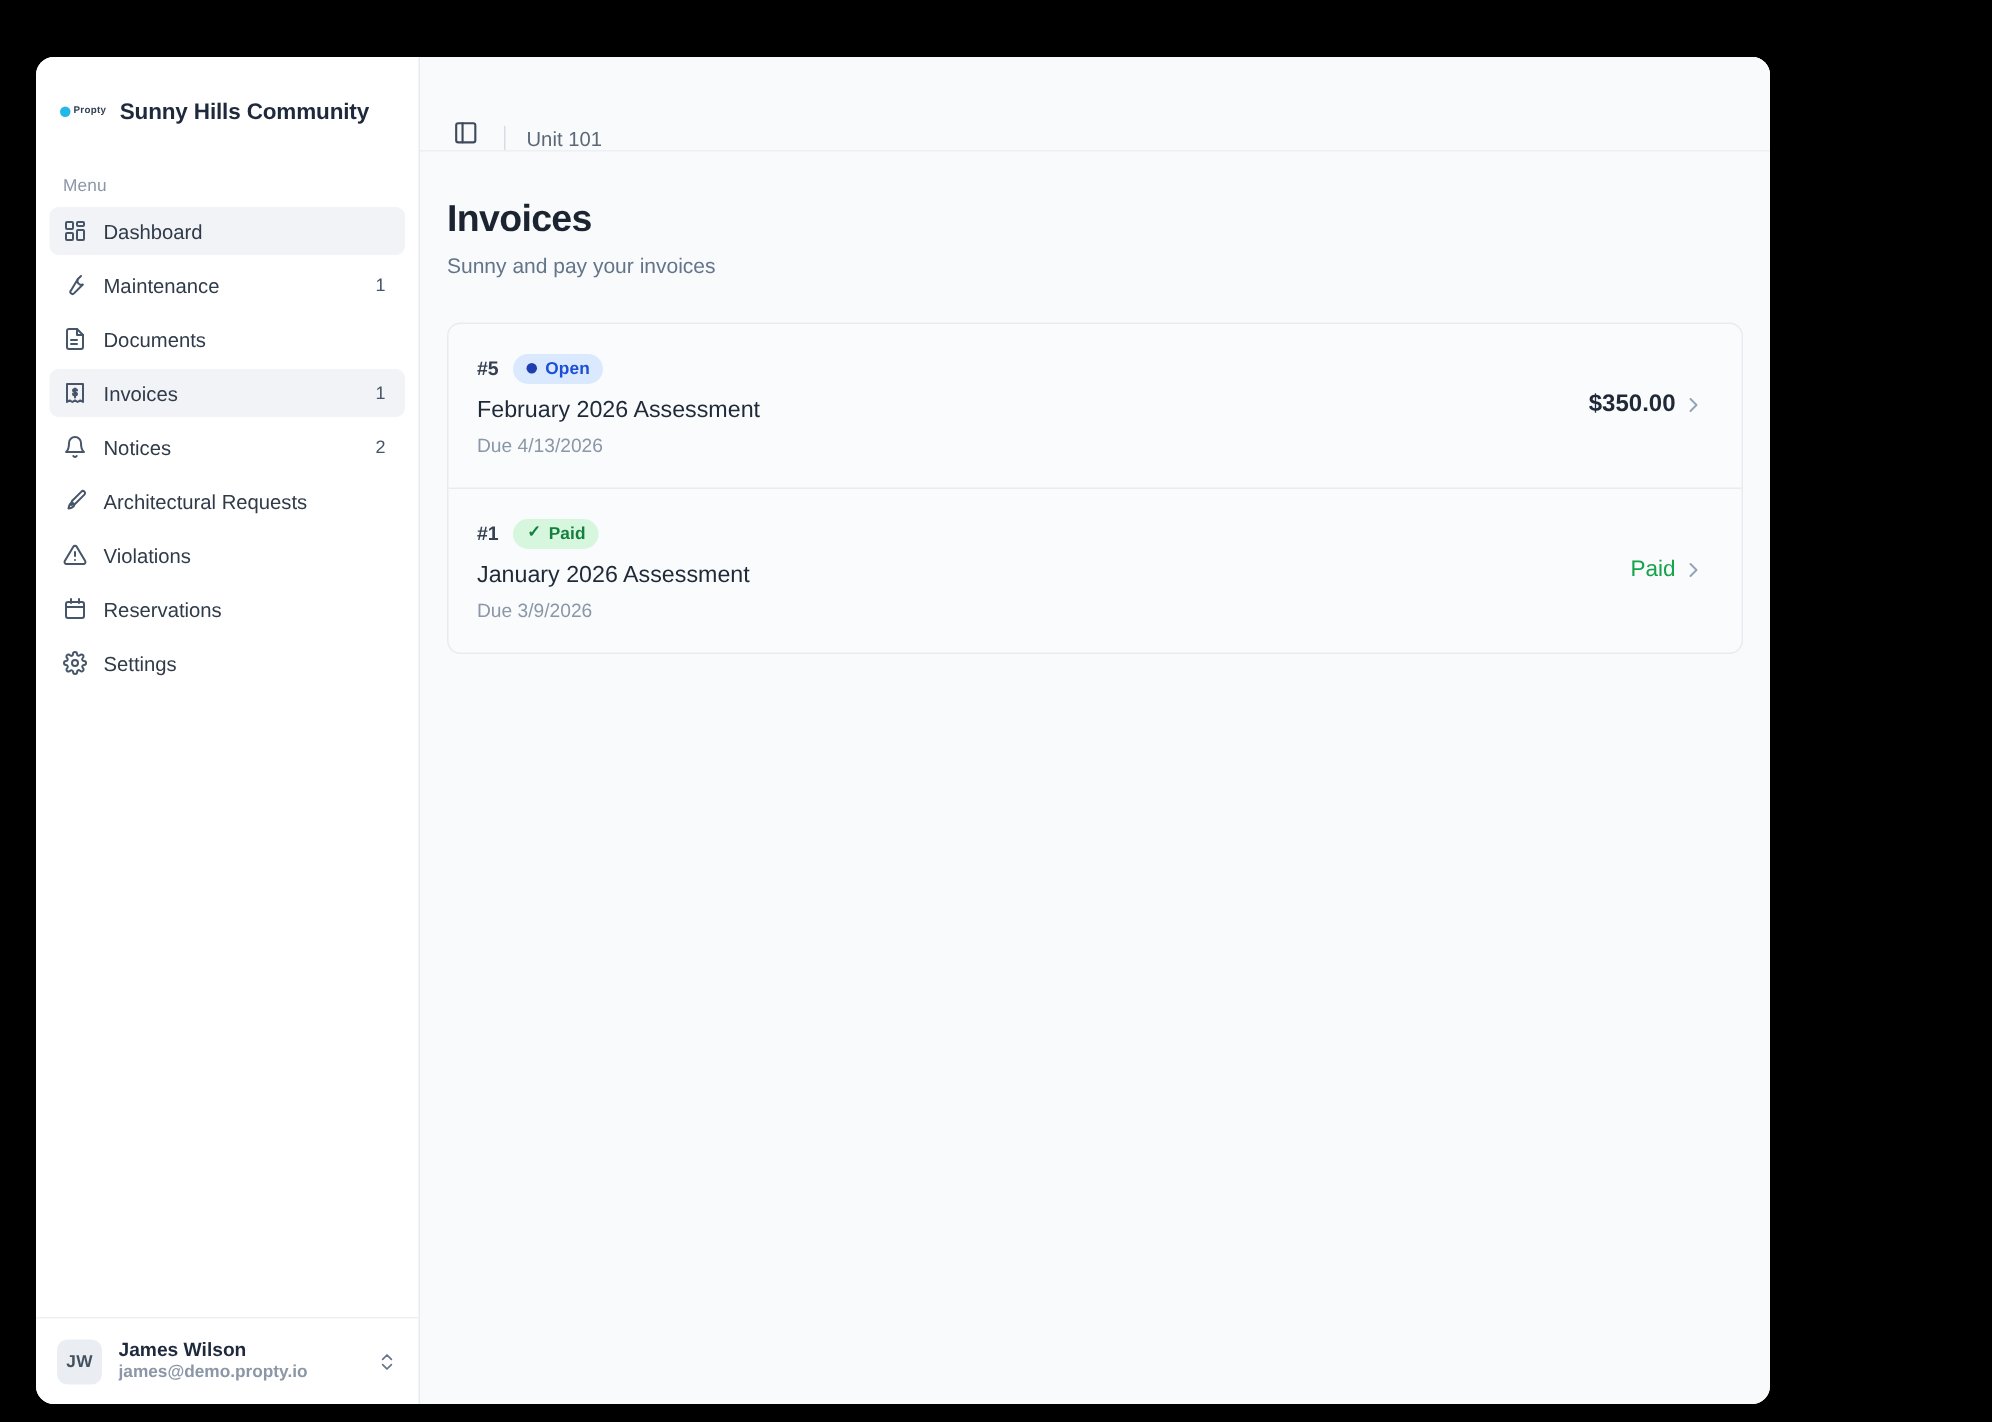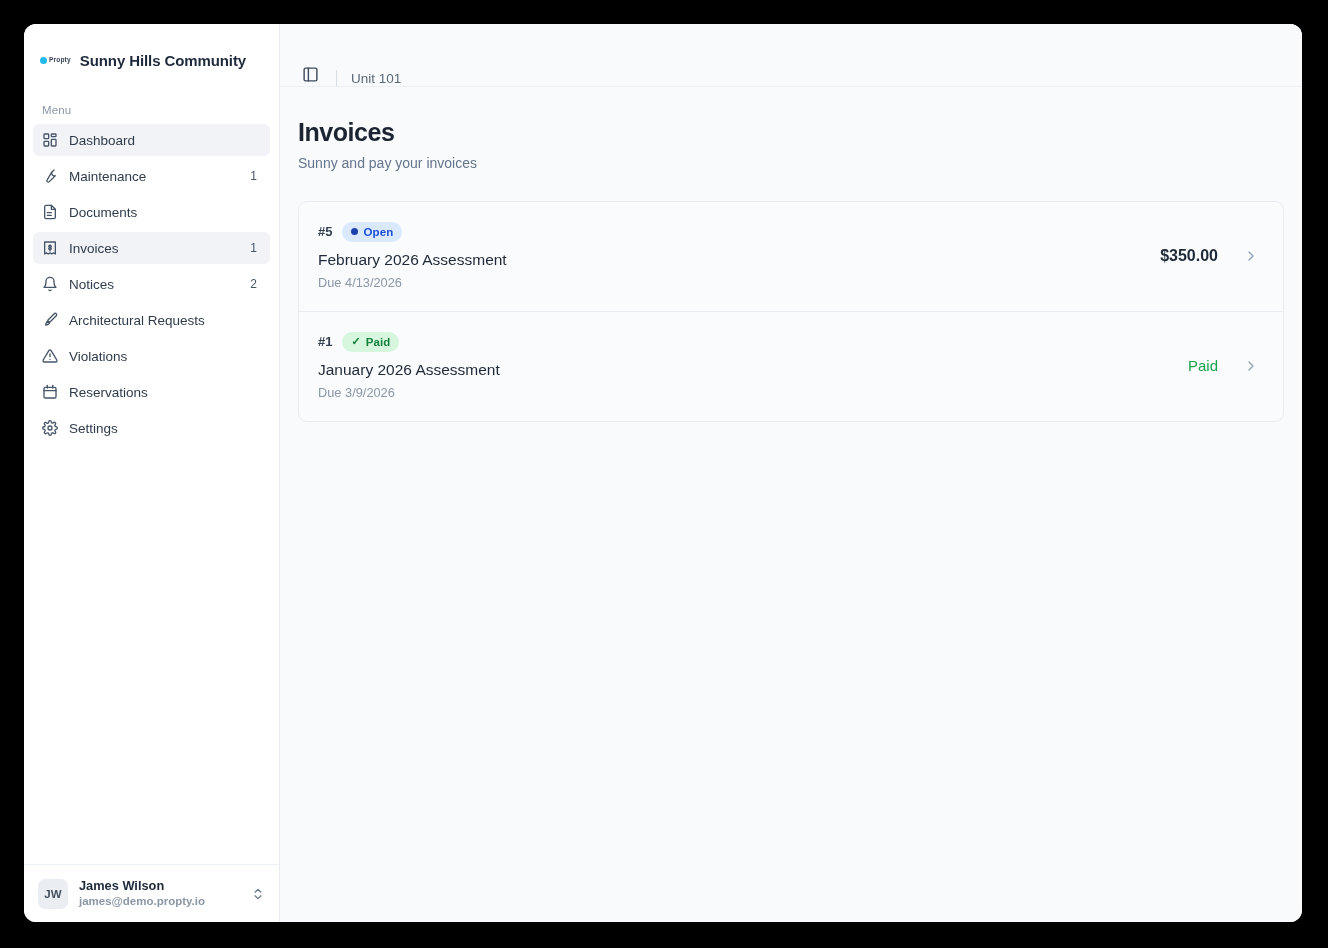--- a/index.html
+++ b/index.html
@@ -8,22 +8,22 @@
     width: 1328px;
     height: 948px;
     background: #000000;
     font-family: "Liberation Sans", sans-serif;
     overflow: hidden;
   }
 
   #app-window {
     position: absolute;
     left: 24px;
-    top: 24px;
-    width: 1278px;
+    top: 38px;
+    width: 1156px;
     height: 898px;
     background: #ffffff;
     border-radius: 12px;
     overflow: hidden;
     display: flex;
   }
 
   
   #sidebar {
     width: 256px;
@@ -289,21 +289,21 @@
     margin-bottom: 5px;
   }
   .inv-due {
     font-size: 12.8px;
     color: #8b97a6;
   }
 
   .inv-right {
     display: flex;
     align-items: center;
-    gap: 25px;
+    gap: 4px;
     flex: 0 0 auto;
   }
   .inv-amount {
     font-size: 16px;
     font-weight: bold;
     color: #1f2937;
   }
   .inv-amount.paid-text {
     font-weight: normal;
     font-size: 15px;

